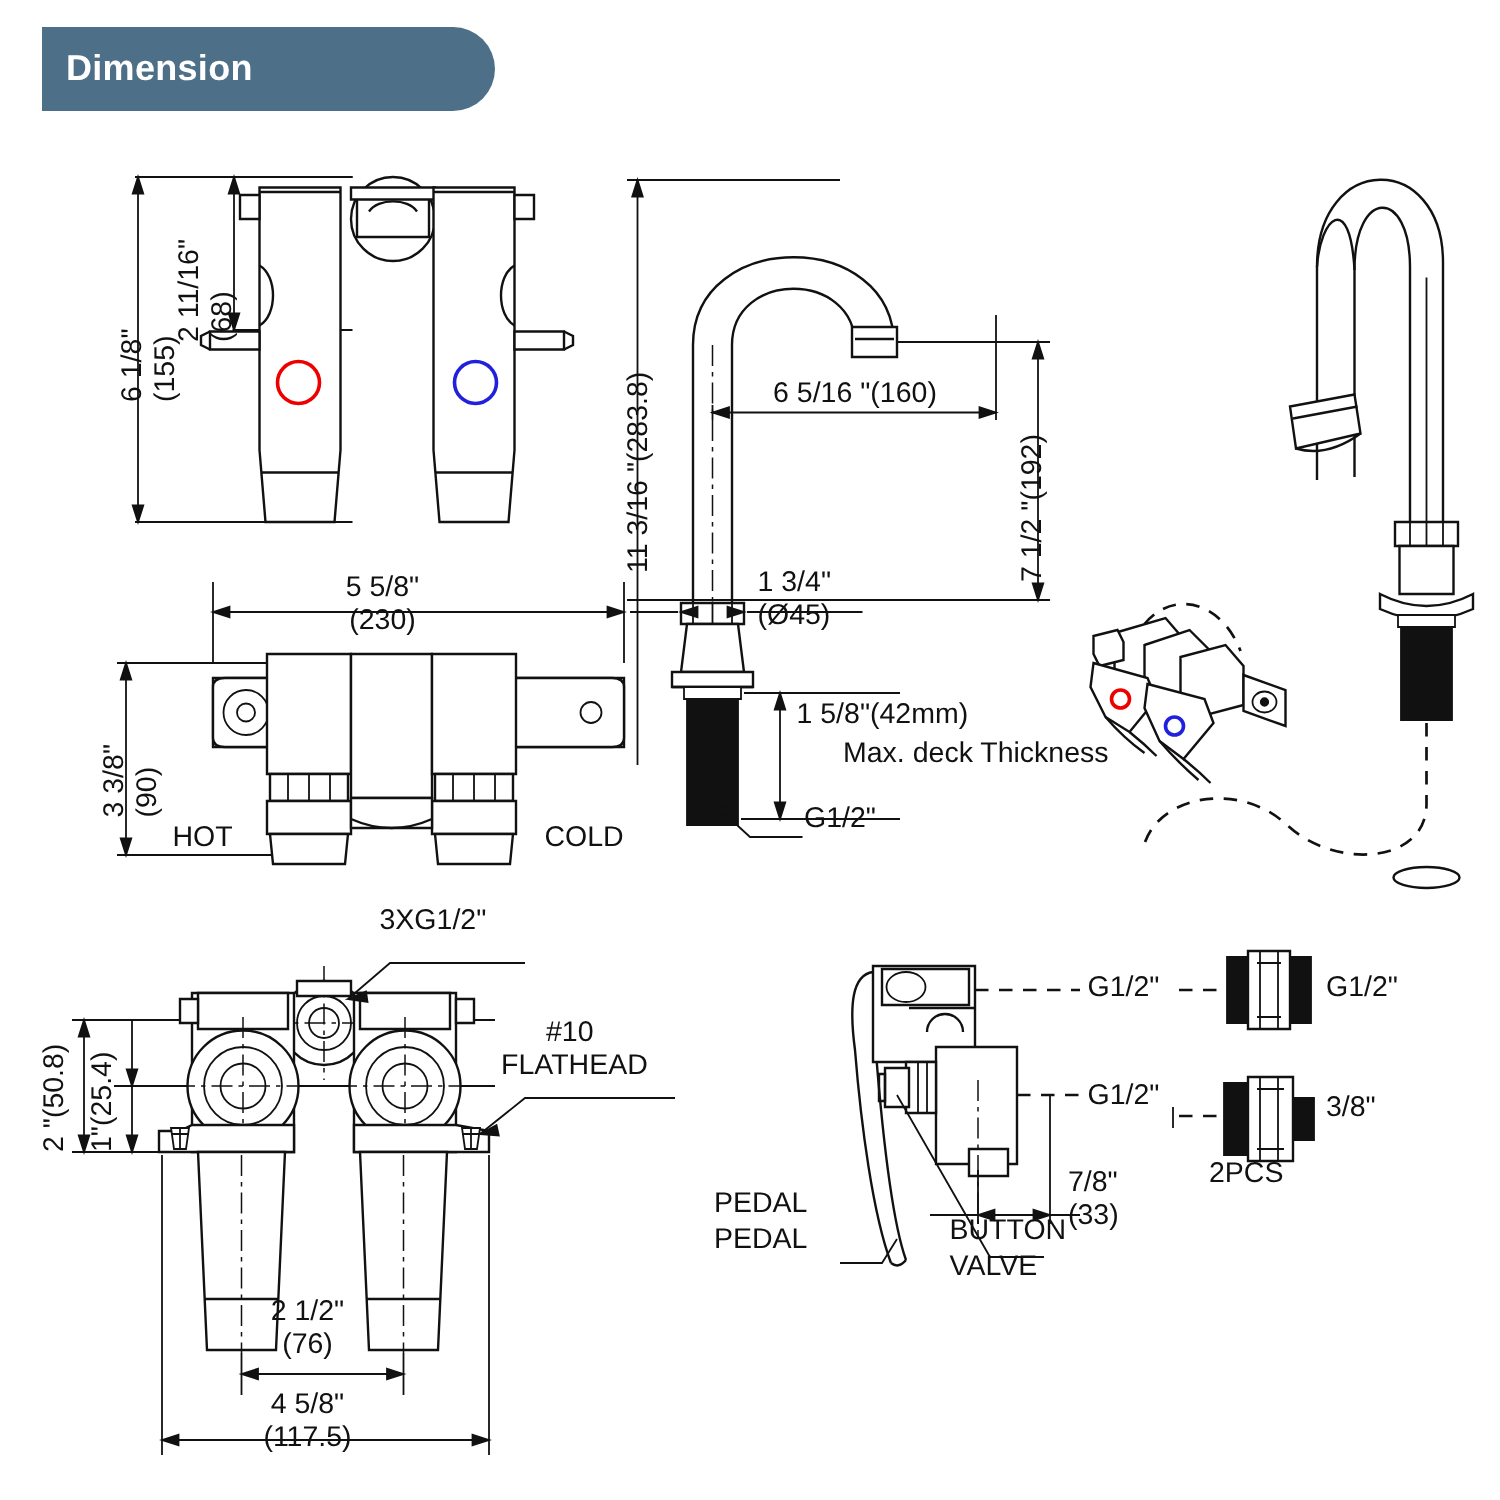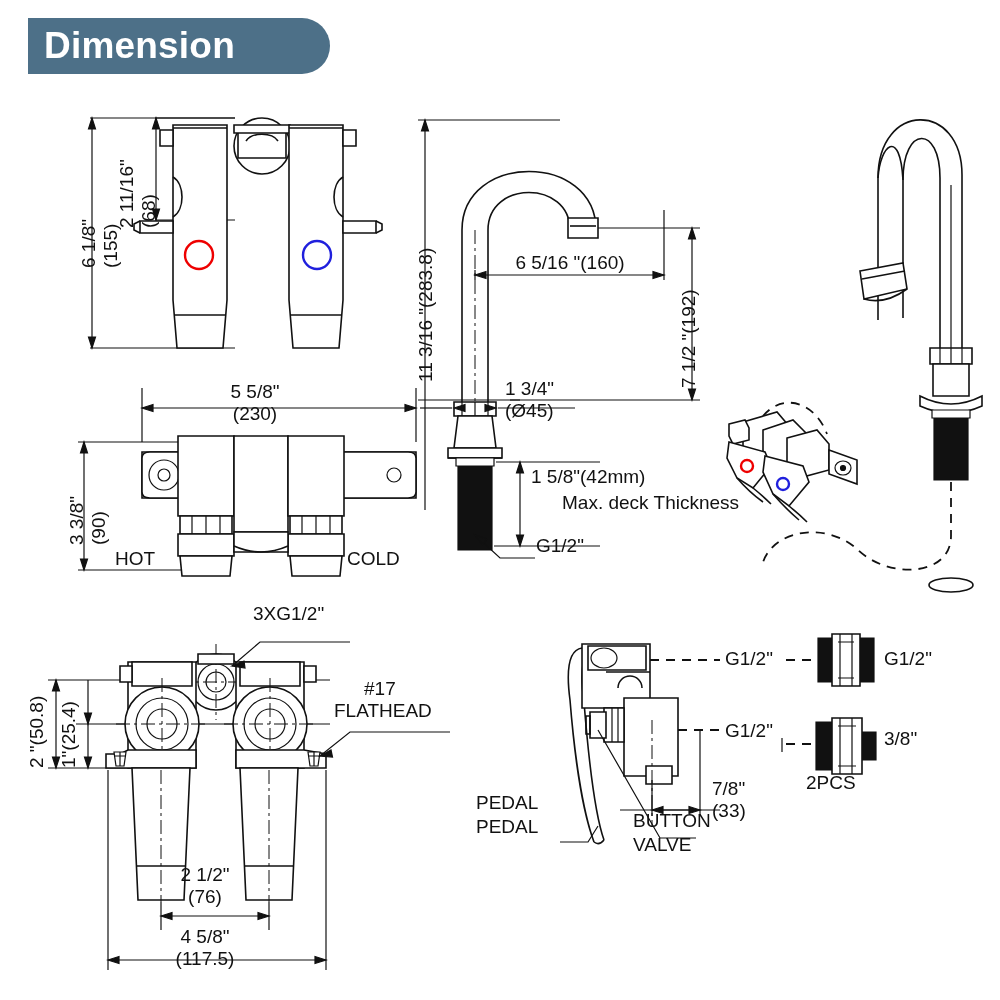--- a/index.html
+++ b/index.html
@@ -4,21 +4,21 @@
 <style>
   html,body{margin:0;padding:0;background:#fff;}
   body{width:1000px;height:1000px;position:relative;
        font-family:"Liberation Sans",sans-serif;color:#111;overflow:hidden;}
   #sheet{position:absolute;inset:0;}
 
   
   .hdr-pill{position:absolute;left:28px;top:18px;width:302px;height:56px;
             background:#4d7088;border-radius:0 28px 28px 0;}
   .hdr-text{position:absolute;left:44px;top:24px;width:280px;height:46px;
-            color:#fff;font-size:37px;font-weight:700;letter-spacing:.2px;
+            color:#fff;font-size:24px;font-weight:700;letter-spacing:.2px;
             line-height:44px;white-space:nowrap;}
 
   
   .t{position:absolute;font-size:19px;line-height:22px;white-space:pre;color:#111;}
   .t.c{text-align:center;}
   .rot{transform-origin:0 0;transform:rotate(-90deg);}
   svg{position:absolute;left:0;top:0;overflow:visible;}
   .ln{stroke:#111;stroke-width:1.6;fill:none;}
   .ln-t{stroke:#111;stroke-width:1.2;fill:none;}
   .dim{stroke:#111;stroke-width:1.2;fill:none;}
@@ -124,21 +124,21 @@
 
     <path class="wht" d="M174 152 L228 152 L228 172 L174 172 Z"></path>
     <path class="ln" d="M174 166 Q201 178 228 166"></path>
   </svg>
 
   <div class="t rot" style="left:66px;top:545px;width:170px">3 3/8"</div>
   <div class="t rot" style="left:88px;top:545px;width:170px">(90)</div>
   <div class="t c" style="left:165px;top:381px;width:180px">5 5/8"</div>
   <div class="t c" style="left:165px;top:403px;width:180px">(230)</div>
   <div class="t" style="left:115px;top:548px">HOT</div>
-  <div class="t" style="left:347px;top:548px">COLD</div>
+  <div class="t" style="left:363px;top:548px">COLD</div>
 
   <svg width="320" height="440" style="left:400px;top:110px">
 
     <path class="dim" d="M18 10 L160 10"></path>
     <path class="dim" d="M18 290 L120 290"></path>
     <path class="dim" d="M25 10 L25 400"></path>
     <path class="blk" d="M25 10 l-3.5 11 l7 0 z"></path>
 
     <path class="ln" d="M62 260 L62 120 C62 42 196 42 196 120 L196 114"></path>
     <path class="ln" d="M88 260 L88 120 C88 70 170 70 170 120 L170 112"></path>
@@ -316,21 +316,21 @@
   </svg>
 
   <div class="t rot" style="left:26px;top:768px;width:160px">2 "(50.8)</div>
   <div class="t rot" style="left:58px;top:768px;width:160px">1"(25.4)</div>
   <div class="t c" style="left:125px;top:864px;width:160px">2 1/2"</div>
   <div class="t c" style="left:125px;top:886px;width:160px"></div>
   <div class="t c" style="left:125px;top:886px;width:160px">(76)</div>
   <div class="t c" style="left:125px;top:926px;width:160px">4 5/8"</div>
   <div class="t c" style="left:125px;top:948px;width:160px">(117.5)</div>
   <div class="t" style="left:253px;top:603px">3XG1/2"</div>
-  <div class="t" style="left:364px;top:678px">#17</div>
+  <div class="t" style="left:364px;top:678px">#10</div>
   <div class="t" style="left:334px;top:700px">FLATHEAD</div>
 
   <svg width="420" height="260" style="left:560px;top:630px">
 
     <path class="ln" d="M22 18 C8 20 6 40 10 70 C14 120 22 180 34 212"></path>
     <path class="ln" d="M34 18 C22 22 20 44 24 72 C28 122 34 182 44 210"></path>
     <path class="ln" d="M34 212 Q39 216 44 210"></path>
     <path class="ln" d="M22 18 Q28 14 34 18"></path>
 
     <path class="wht" d="M22 14 L90 14 L90 78 L22 78 Z"></path>

